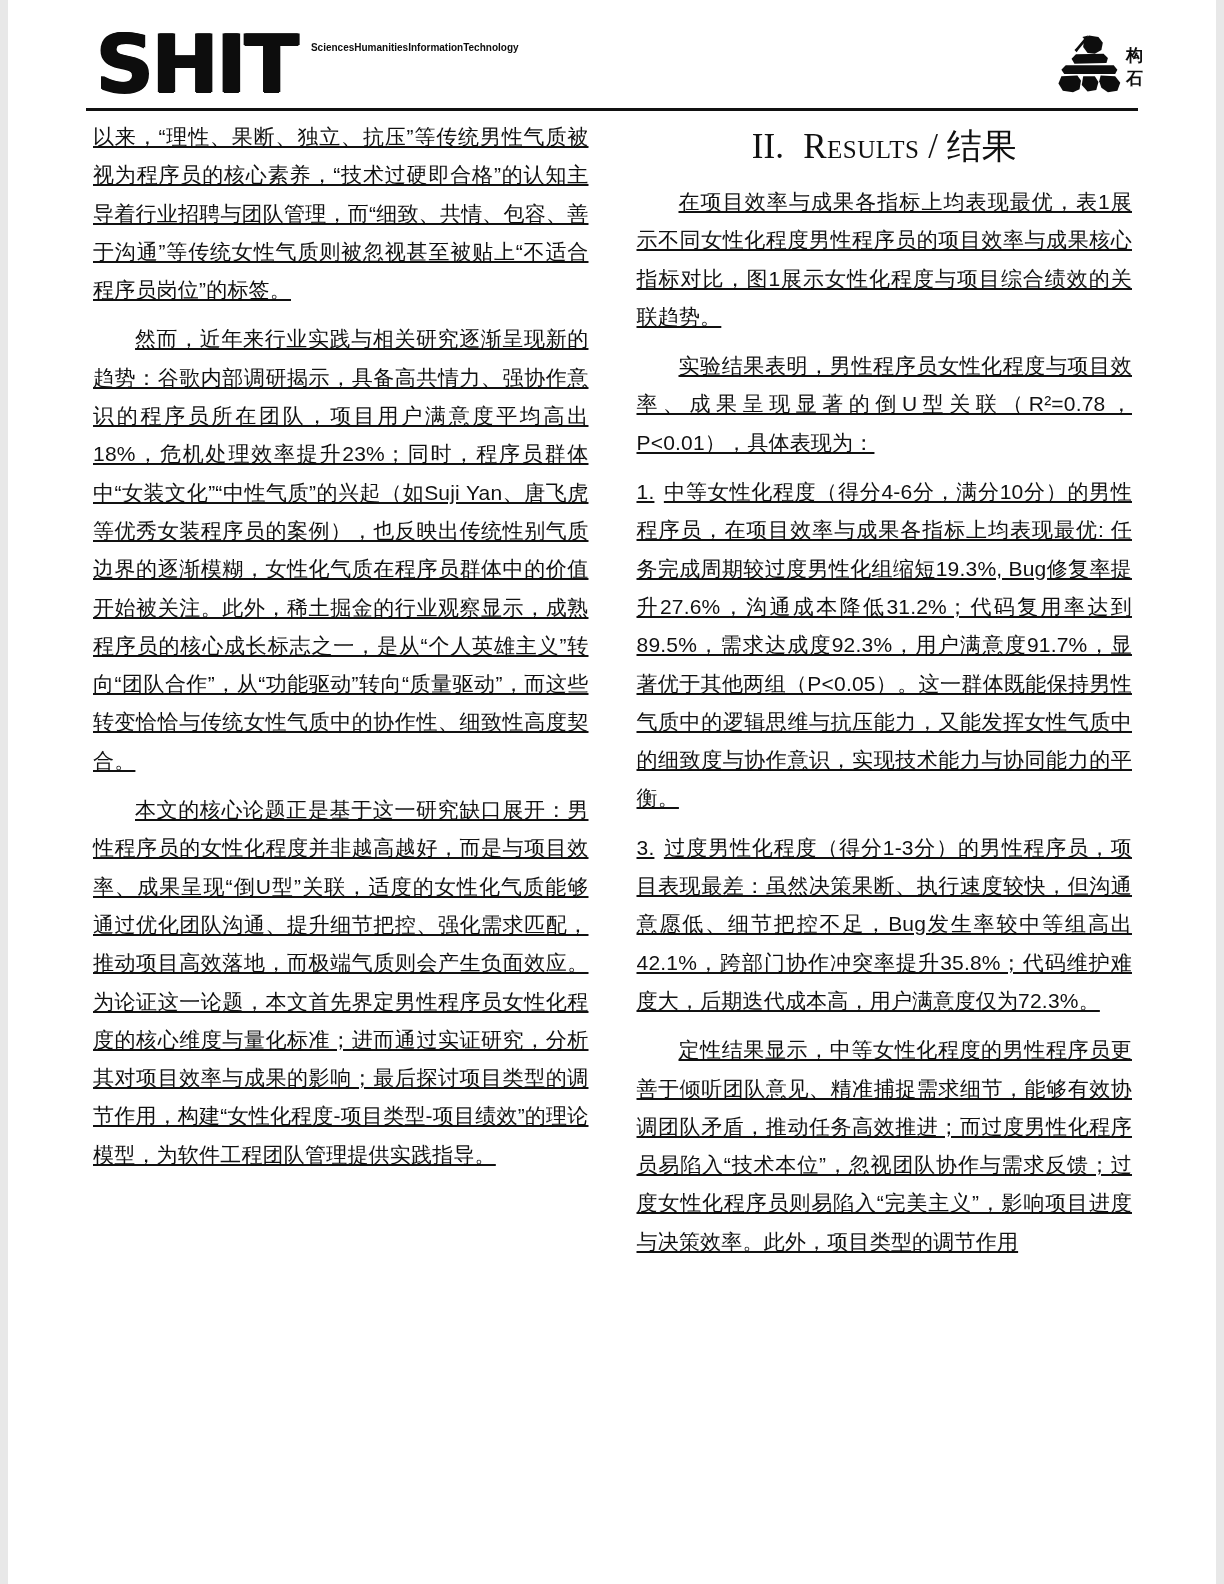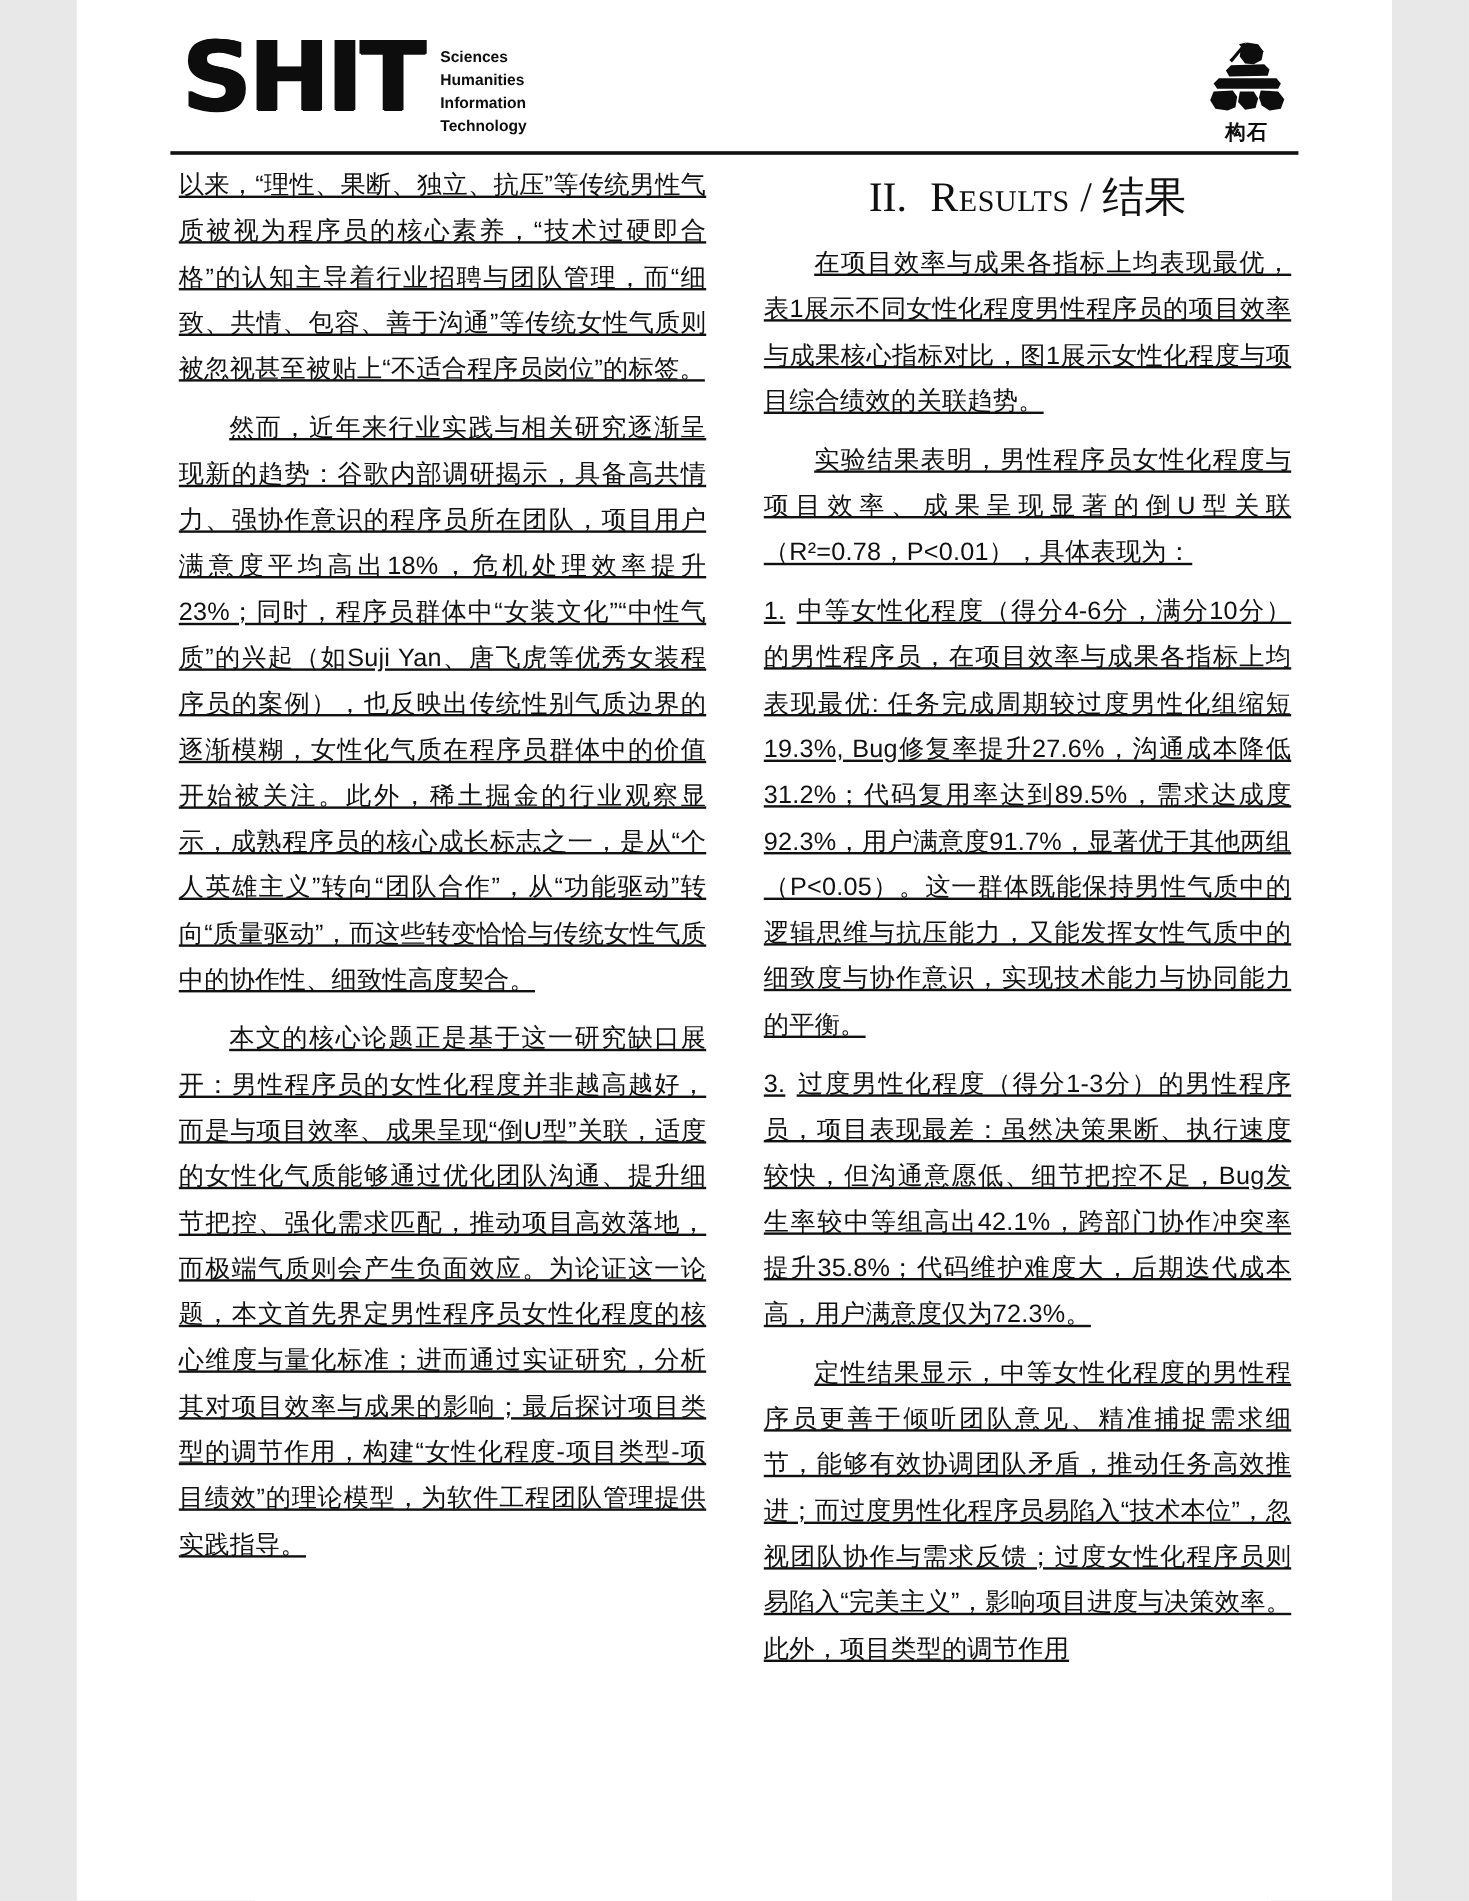--- a/index.html
+++ b/index.html
@@ -2,21 +2,21 @@
 <html><head>
 <meta charset="utf-8">
 <style>
   html, body {
     margin: 0;
     padding: 0;
     background: #e8e8e8;
   }
   .page {
     position: relative;
-    width: 1096px;
+    width: 1208px;
     height: 1584px;
     margin: 0 auto;
     background: #ffffff;
     font-family: "Liberation Sans", sans-serif;
     color: #111111;
     overflow: hidden;
     box-sizing: border-box;
   }
   
   .header {
@@ -36,31 +36,30 @@
     font-weight: 900;
     line-height: 78px;
     letter-spacing: -2px;
     color: #0d0d0d;
     text-shadow: 1.2px 0 0 #0d0d0d, -1.2px 0 0 #0d0d0d, 0 0.8px 0 #0d0d0d;
   }
   .logo-sublines {
     margin-left: 14px;
     margin-top: 12px;
     display: flex;
-    flex-direction: column;
-    font-size: 13px;
+    flex-direction: row;
+    font-size: 10px;
     font-weight: 700;
     line-height: 19px;
     color: #0d0d0d;
   }
   .publisher-mark {
     width: 86px;
     margin-top: 8px;
     display: flex;
-    flex-direction: column;
     align-items: center;
   }
   .publisher-mark svg { display: block; }
   .publisher-name {
     margin-top: 1px;
     font-size: 17px;
     font-weight: 700;
     letter-spacing: 1px;
     color: #0d0d0d;
   }

